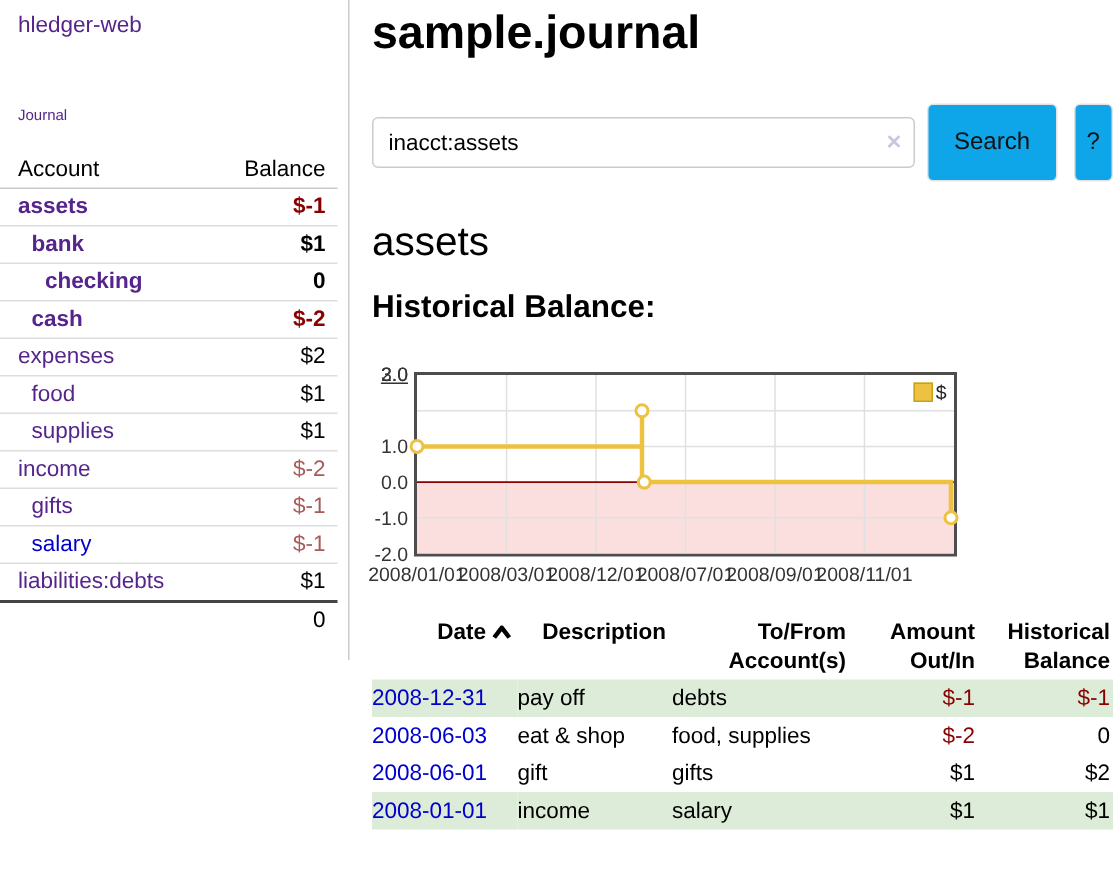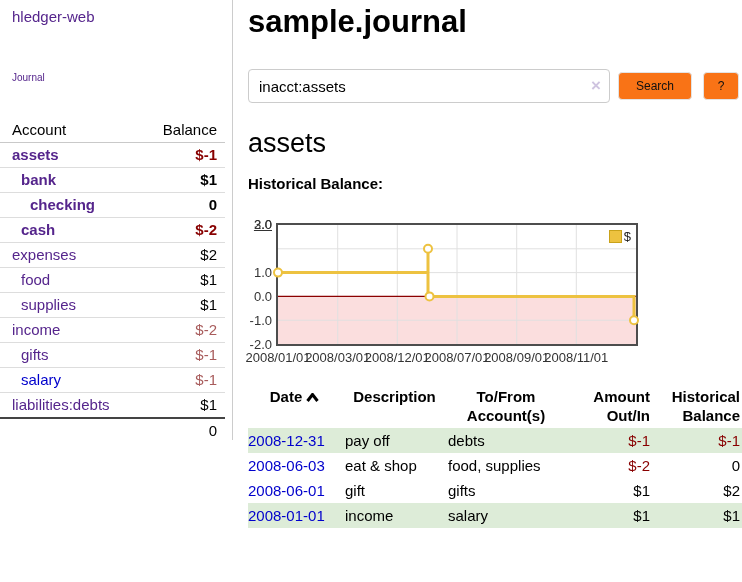--- a/index.html
+++ b/index.html
@@ -9,21 +9,21 @@
     font-family:"Liberation Sans","DejaVu Sans",sans-serif; color:#000;
     position:relative; font-size:15px;
   }
   a { text-decoration:none; }
 
   
   .sidebar { position:absolute; left:0; top:0; width:233px; height:440px;
              border-right:1px solid #ccc; padding:8px 0 0 12px; }
   .brand { color:#55258c; font-size:15px; display:inline-block; }
   .nav-journal { color:#55258c; font-size:10px; position:absolute; left:12px; top:72px; }
-  .acct-table { position:absolute; top:118px; left:0; width:225px; border-collapse:collapse; }
+  .acct-table { position:absolute; top:101px; left:0; width:225px; border-collapse:collapse; }
   .acct-table th { font-weight:normal; text-align:left; padding:3px 0 4px 12px; border-bottom:1px solid #c9c9c9; }
   .acct-table th.bal { text-align:right; padding-right:8px; }
   .acct-table td { padding:2px 0 3px 12px; border-top:1px solid #ddd; line-height:19px; }
   .acct-table tr:first-child td, .acct-table tr:nth-child(2) td { border-top:none; }
   .acct-table td.bal { text-align:right; padding-right:8px; padding-left:0; color:#000; }
   .acct-table tr.total td { border-top:2px solid #444; }
   .lvl0 td.name { padding-left:12px; }
   .lvl1 td.name { padding-left:21px; }
   .lvl2 td.name { padding-left:30px; }
   .b td { font-weight:bold; }
@@ -34,42 +34,42 @@
 
   
   .main { position:absolute; left:248px; top:0; width:494px; }
   h1.title { font-size:31px; font-weight:bold; margin:4px 0 0 0; letter-spacing:0; }
 
   .searchrow { display:flex; align-items:center; margin-top:29px; }
   .searchbox { position:relative; width:362px; }
   .searchbox input { width:362px; height:34px; border:1px solid #ccc; border-radius:4px;
                      padding:0 28px 0 10px; font-size:15px; font-family:inherit; color:#000; }
   .clear-x { position:absolute; right:9px; top:7px; color:#cfc4e0; font-weight:bold; font-size:17px; cursor:pointer; }
-  .btn { background:#f97316; border:1px solid #e3e3e3; border-radius:4px; height:28px;
-         font-size:12px; font-family:inherit; color:#111; cursor:pointer; }
+  .btn { background:#0ea5e9; border:1px solid #e3e3e3; border-radius:4px; height:52px;
+         font-size:16px; font-family:inherit; color:#111; cursor:pointer; }
   .btn.search { margin-left:8px; padding:0 17px; }
   .btn.help { margin-left:11px; width:36px; }
 
   h2.acct { font-size:27px; font-weight:normal; margin:25px 0 0 0; }
-  .chart-label { font-weight:bold; font-size:15px; margin-top:16px; }
+  .chart-label { font-weight:bold; font-size:21px; margin-top:16px; }
 
   
   .chart { position:relative; height:152px; margin-top:25px; }
   .ytick { position:absolute; width:24px; text-align:right; font-size:13px; color:#333; line-height:16px; }
   .plot { position:absolute; left:28px; top:6px; width:362px; height:123px;
           border:2px solid #4d4d4d; background:#fff; }
   .plot svg { position:absolute; left:0; top:0; overflow:visible; }
   .legend { position:absolute; right:5px; top:4px; display:flex; align-items:center; }
   .legend .swatch { width:13px; height:13px; background:#edc240; border:1px solid #c9a21a; display:inline-block; }
   .legend .lab { font-size:13px; margin-left:2px; color:#222; }
   .xtick { position:absolute; top:133px; width:72px; text-align:center; font-size:13px; color:#333; }
 
   
   .reg { border-collapse:collapse; width:494px; margin-top:15px; }
-  .reg th { text-align:center; font-weight:bold; padding:3px 4px 3px 0; vertical-align:top; line-height:19px; }
+  .reg th { text-align:right; font-weight:bold; padding:3px 4px 3px 0; vertical-align:top; line-height:19px; }
   .reg th.r, .reg td.r { text-align:right; padding-right:2px; }
   .reg td { padding:3px 4px 3px 0; vertical-align:top; line-height:19px; }
   .reg .c-date { width:97px; }
   .reg .c-desc { width:103px; }
   .reg .c-acct { width:120px; }
   .reg .c-amt  { width:84px; }
   .reg .c-bal  { width:90px; }
   .reg tr.g { background:#ddecd8; }
   .reg td.date a { color:#0000cc; }
   .reg td .neg { color:#880000; }

